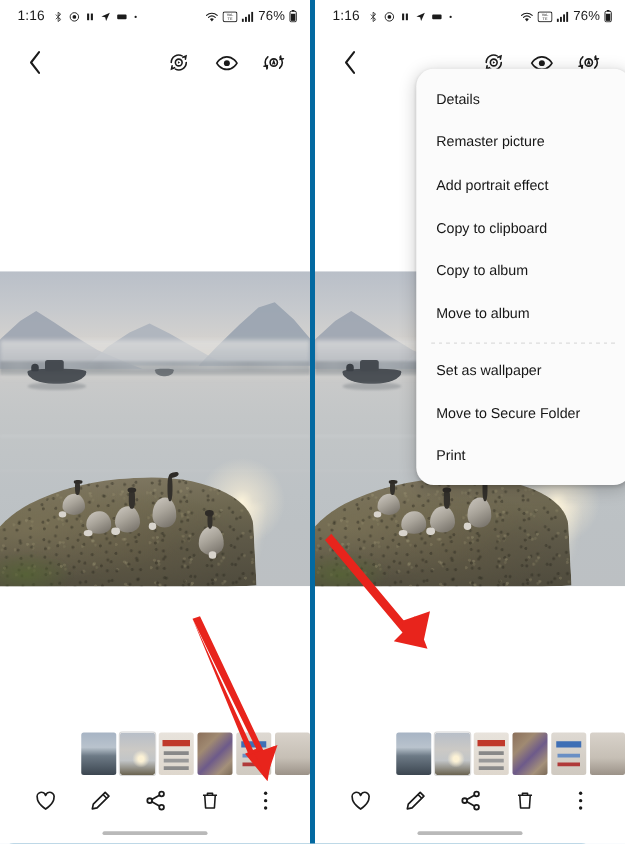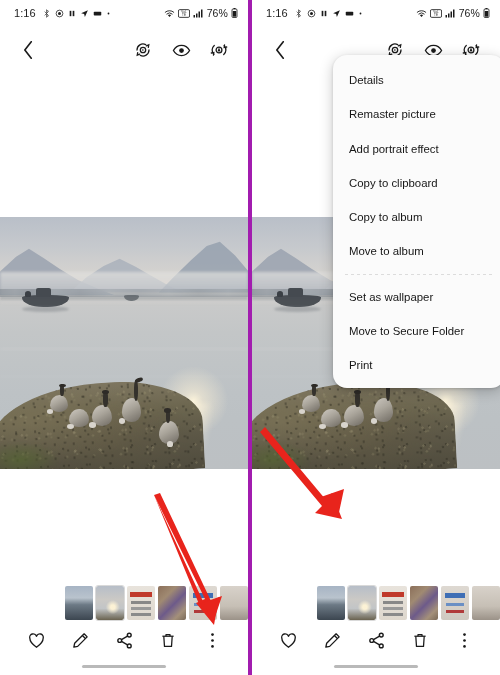--- a/index.html
+++ b/index.html
@@ -6,21 +6,21 @@
   html,body{
     width:500px; height:675px;
     background:#ffffff;
     font-family:"Liberation Sans", sans-serif;
     overflow:hidden;
   }
   .screens{
     position:relative;
     width:476px; height:675px;
     display:flex;
-    background:#a21caf;
+    background:#0369a1;
     border-radius:11px;
   }
   .panel{
     position:relative;
     width:248px; height:675px;
     background:#ffffff;
     overflow:hidden;
     flex:0 0 auto;
   }
   .panel.right{ margin-left:4px; width:248px; }

